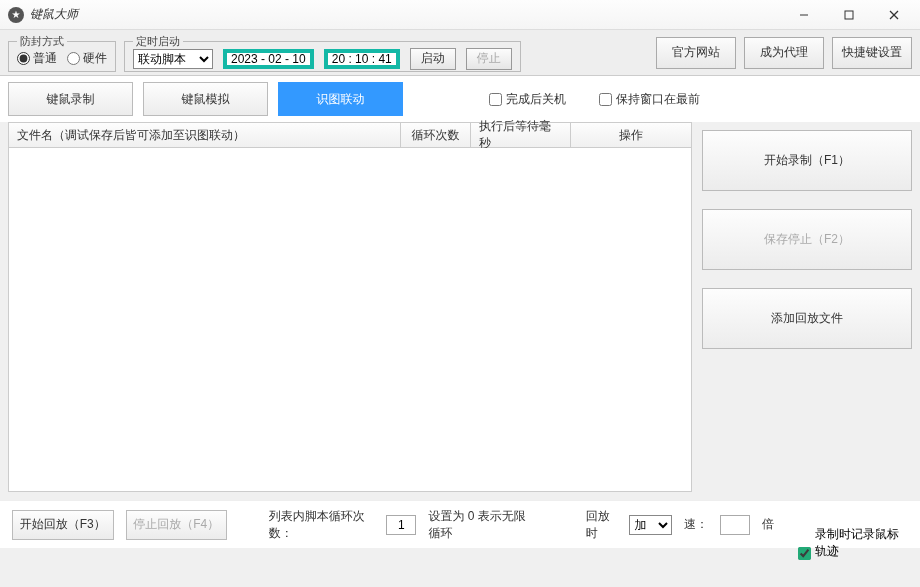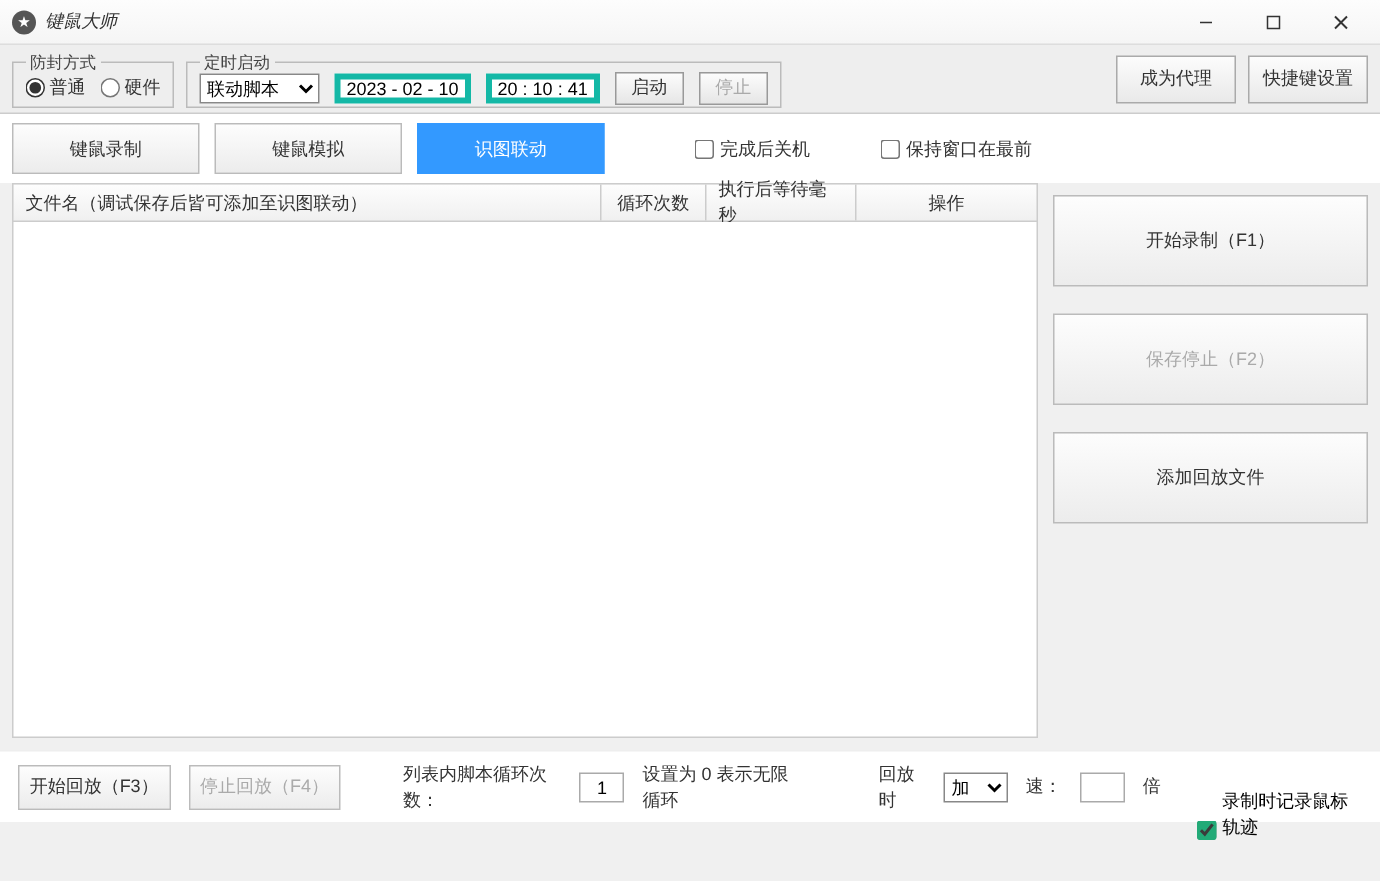--- a/index.html
+++ b/index.html
@@ -19,21 +19,21 @@
 select { height: 20px; border: 1px solid #888; background: #fff; font-size: 12px; }
 .datebox { height: 20px; border: 4px solid #14b8a6; background: #fff; padding: 0 4px; display: flex; align-items: center; }
 .btn-sm { height: 22px; padding: 0 10px; border: 1px solid #999; background: linear-gradient(#fcfcfc,#e6e6e6); color: #333; cursor: pointer; }
 .btn-sm.disabled { color: #aaa; }
 .spacer { flex: 1; }
 .btn-top { height: 32px; width: 80px; border: 1px solid #aaa; background: linear-gradient(#fcfcfc,#e9e9e9); color: #333; cursor: pointer; }
 
 .toolbar2 { height: 46px; background: #fff; display: flex; align-items: center; padding: 6px 8px; gap: 10px; }
 .tabbtn { width: 125px; height: 34px; border: 1px solid #bbb; background: linear-gradient(#fdfdfd,#ececec); color: #333; cursor: pointer; }
 .tabbtn.active { background: #3399ff; border-color: #3399ff; color: #fff; }
-.chk-lbl { display: flex; align-items: center; gap: 4px; color: #333; margin-left: 50px; }
+.chk-lbl { display: flex; align-items: center; gap: 4px; color: #333; margin-left: 76px; }
 
 .mainarea { display: flex; padding: 0 8px 8px 8px; gap: 10px; height: 378px; }
 .left { flex: 1; display: flex; flex-direction: column; }
 .tablehdr { display: flex; border: 1px solid #ccc; background: linear-gradient(#fdfdfd,#f0f0f0); height: 26px; }
 .th { border-right: 1px solid #ccc; padding: 4px 8px; color: #333; display: flex; align-items: center; }
 .th1 { flex: 1; }
 .th2 { width: 70px; justify-content: center; }
 .th3 { width: 100px; justify-content: center; }
 .th4 { width: 120px; justify-content: center; border-right: none; }
 .tablebody { flex: 1; border: 1px solid #ccc; border-top: none; background: #fff; }
@@ -91,33 +91,34 @@
   <fieldset class="fieldset">
     <legend>定时启动</legend>
     <select style="width:80px"><option>联动脚本</option></select>
     <span class="datebox">2023 - 02 - 10</span>
     <span class="datebox">20 : 10 : 41</span>
     <button class="btn-sm">启动</button>
     <button class="btn-sm disabled">停止</button>
   </fieldset>
 
   <div class="spacer"></div>
+  <button class="btn-top">官方网站</button>
   <button class="btn-top">成为代理</button>
   <button class="btn-top">快捷键设置</button>
 </div>
 
 <div class="toolbar2">
   <button class="tabbtn">键鼠录制</button>
   <button class="tabbtn">键鼠模拟</button>
   <button class="tabbtn active">识图联动</button>
   <label class="chk-lbl">
       <input type="checkbox" style="">
       <span>完成后关机</span>
     </label>
-  <label class="chk-lbl" style="margin-left:37px">
+  <label class="chk-lbl" style="margin-left:23px">
       <input type="checkbox" style="">
       <span>保持窗口在最前</span>
     </label>
 </div>
 
 <div class="mainarea">
   <div class="left">
     <div class="tablehdr">
       <div class="th th1">文件名（调试保存后皆可添加至识图联动）</div>
       <div class="th th2">循环次数</div>

